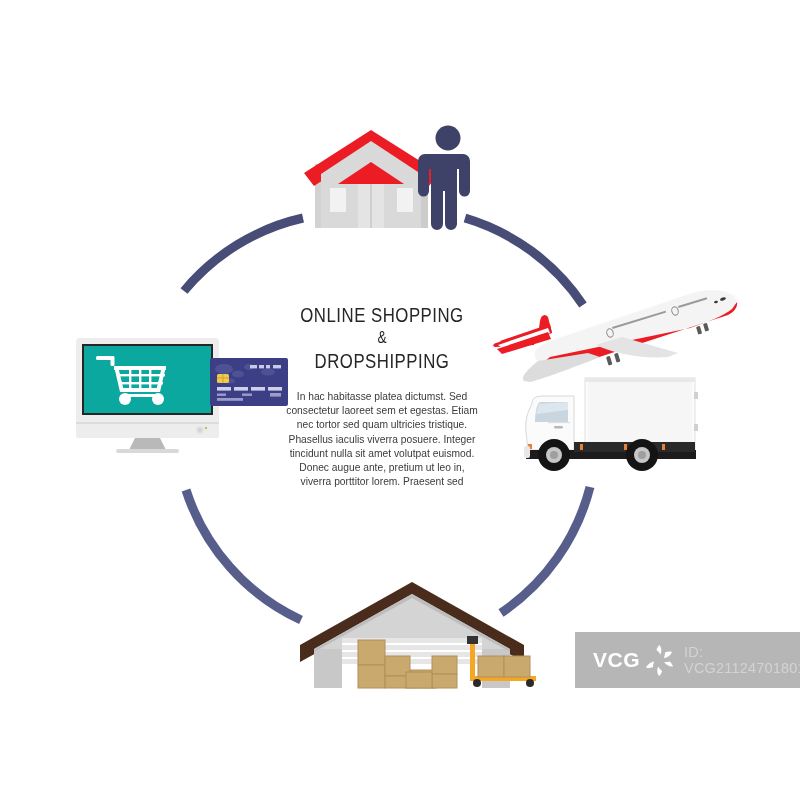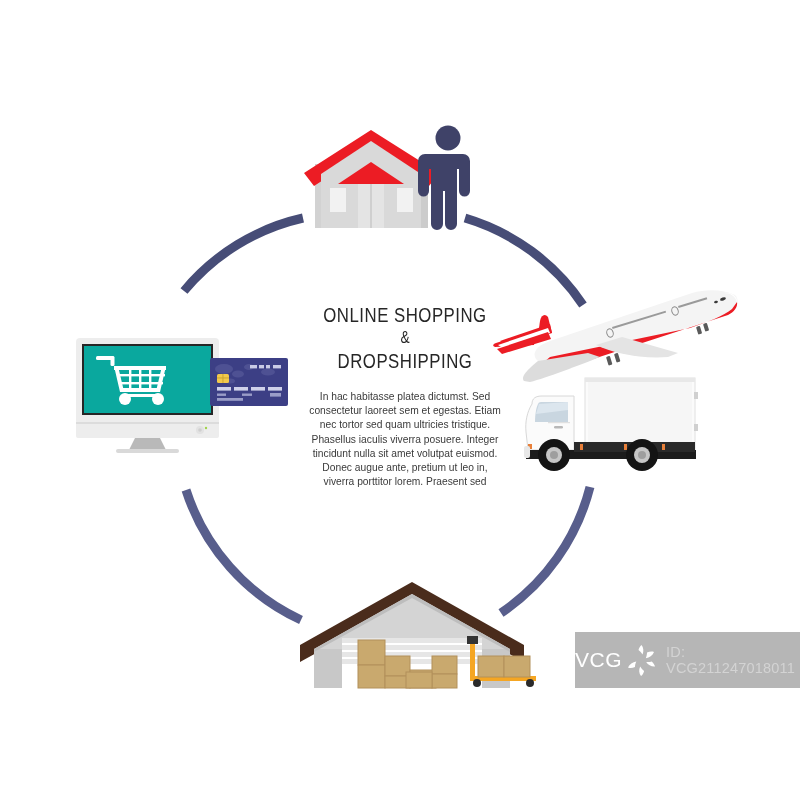--- a/index.html
+++ b/index.html
@@ -23,21 +23,21 @@
   
   #arcs {
     position: absolute;
     left: 0; top: 0;
     width: 800px; height: 800px;
   }
 
   
   #center-text {
     position: absolute;
-    left: 297px;
+    left: 274px;
     top: 303px;
     width: 216px;
     text-align: center;
   }
   .title-line {
     font-family: "Liberation Sans Narrow", "Liberation Sans", sans-serif;
     font-size: 19.5px;
     letter-spacing: 0.6px;
     color: #262626;
     line-height: 24px;
@@ -75,24 +75,25 @@
     left: 575px;
     top: 632px;
     width: 225px;
     height: 56px;
     background: #b6b6b6;
     display: flex;
     align-items: center;
   }
   #wm-logo-text {
     font-family: "Liberation Sans", sans-serif;
-    font-weight: normal;
+    font-weight: bold;
     font-size: 21px;
     color: #ffffff;
     letter-spacing: 0.5px;
+    margin-left: 18px;
   }
   #wm-burst {
     margin-left: 2px;
     width: 34px;
     height: 34px;
     position: relative;
   }
   #wm-id {
     font-family: "Liberation Sans", sans-serif;
     font-size: 14.5px;

